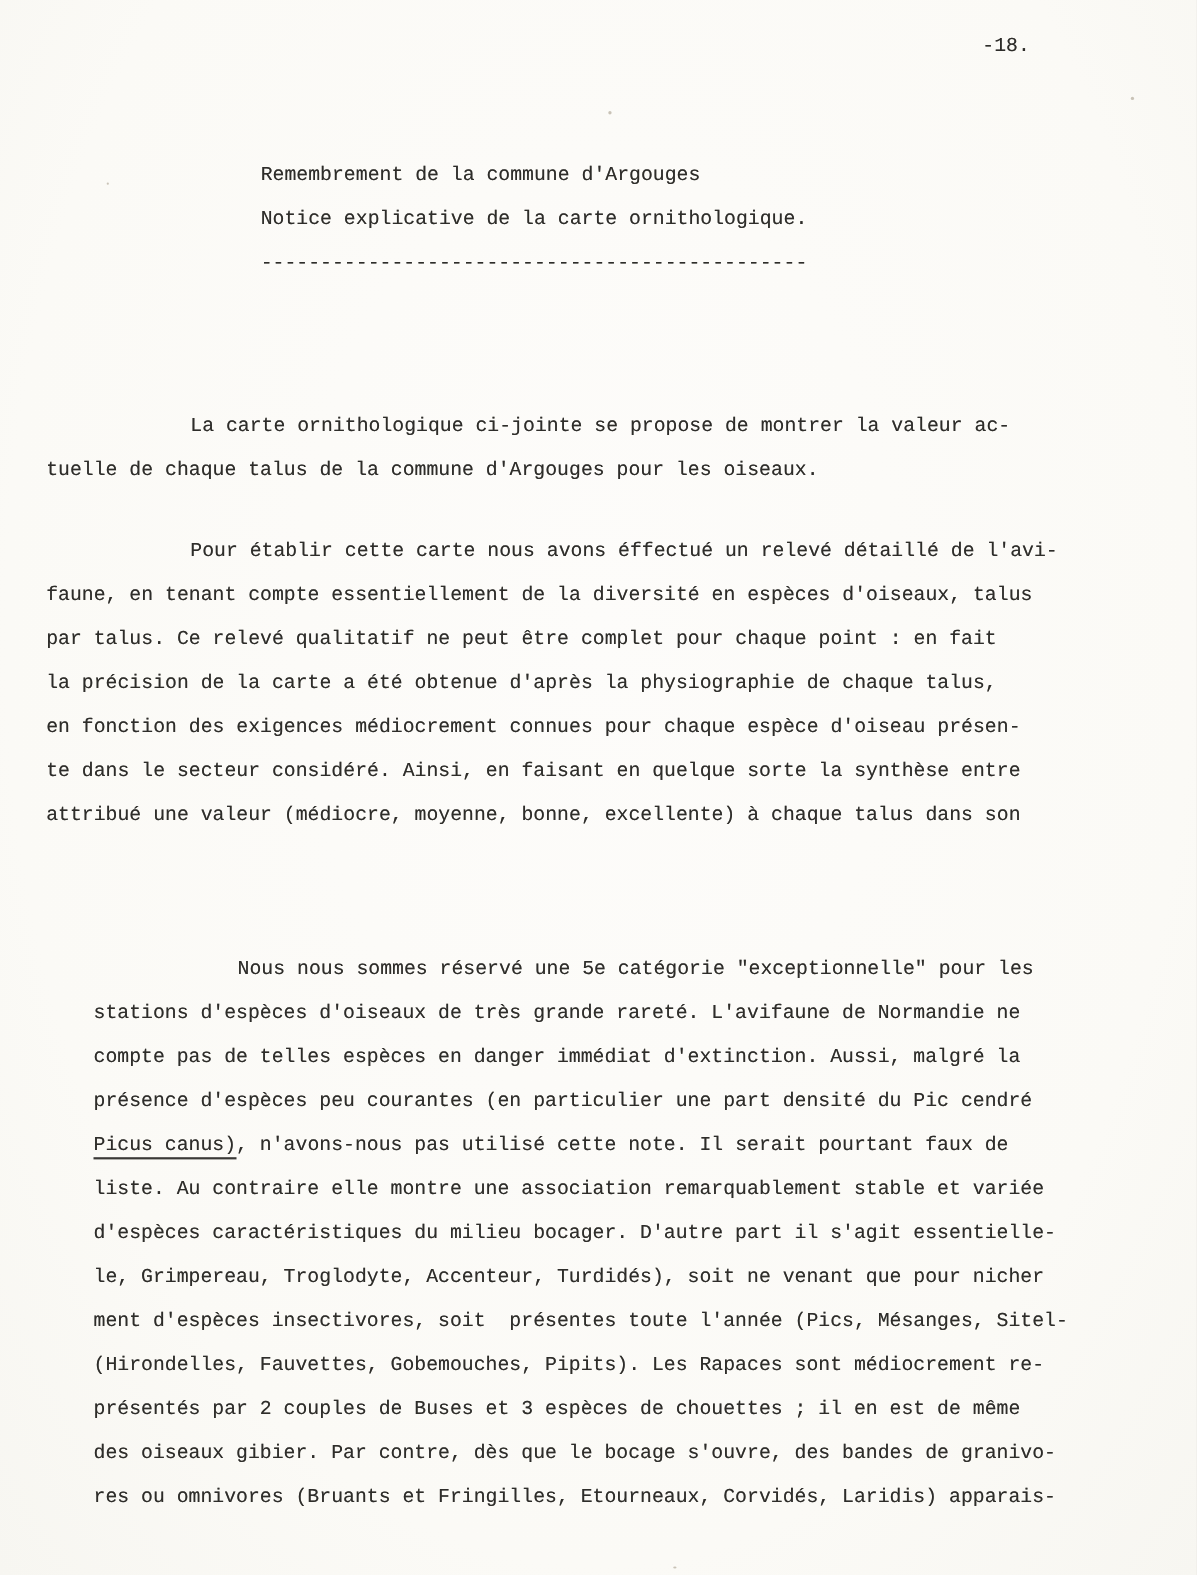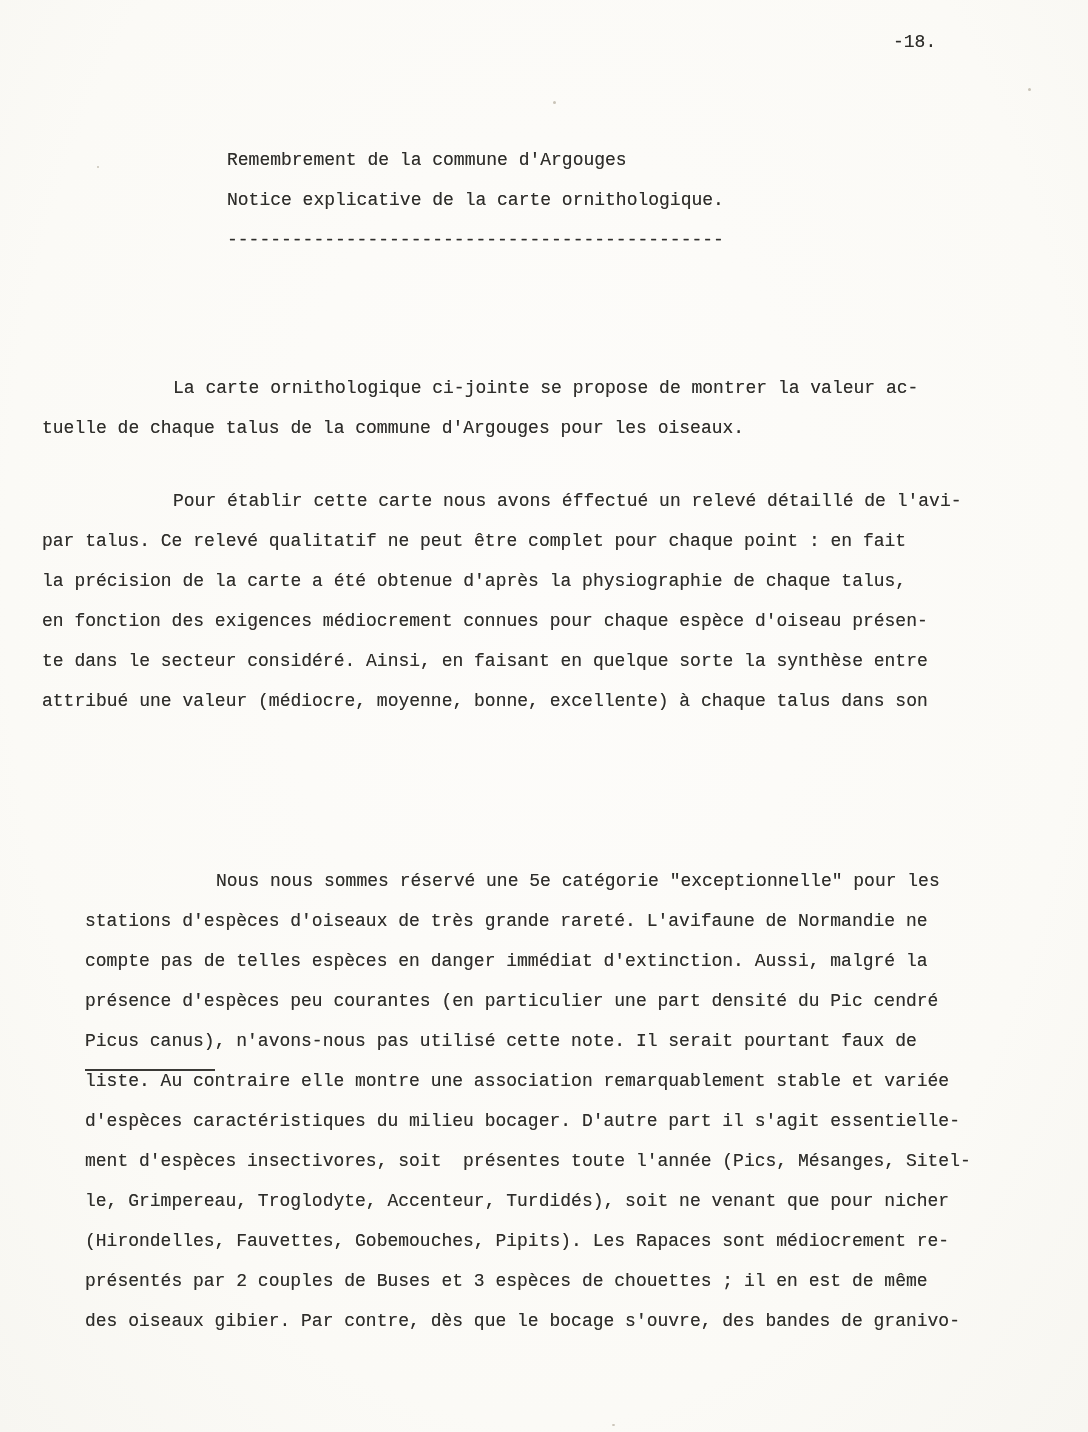--- a/index.html
+++ b/index.html
@@ -25,30 +25,30 @@
     text-shadow: 0 0 0.6px rgba(46,45,42,0.55);
   }
   .indent { padding-left: 131px; }
   .page-number {
     position: absolute;
     left: 893px;
     top: 22px;
   }
   .title-block {
     position: absolute;
-    left: 227px;
+    left: 237px;
     top: 140px;
   }
   .para { position: absolute; left: 42px; }
   .p1 { top: 368px; }
   .p2 { top: 481px; }
   .p3 { top: 861px; margin-left: 43px; }
   .underline {
     border-bottom: 2px solid #3a3936;
-    padding-bottom: 18px;
+    padding-bottom: 1px;
   }
   .speck {
     position: absolute;
     border-radius: 50%;
     background: #c9c3b7;
   }
 </style>
 </head>
 <body>
 
@@ -62,40 +62,42 @@
     <div class="line">----------------------------------------------</div>
   </div>
 
   <div class="para p1">
     <div class="line indent">La carte ornithologique ci-jointe se propose de montrer la valeur ac-</div>
     <div class="line">tuelle de chaque talus de la commune d'Argouges pour les oiseaux.</div>
   </div>
 
   <div class="para p2">
     <div class="line indent">Pour établir cette carte nous avons éffectué un relevé détaillé de l'avi-</div>
+    <div class="line">faune, en tenant compte essentiellement de la diversité en espèces d'oiseaux, talus</div>
     <div class="line">par talus. Ce relevé qualitatif ne peut être complet pour chaque point : en fait</div>
     <div class="line">la précision de la carte a été obtenue d'après la physiographie de chaque talus,</div>
     <div class="line">en fonction des exigences médiocrement connues pour chaque espèce d'oiseau présen-</div>
     <div class="line">te dans le secteur considéré. Ainsi, en faisant en quelque sorte la synthèse entre</div>
     <div class="line">attribué une valeur (médiocre, moyenne, bonne, excellente) à chaque talus dans son</div>
   </div>
 
   <div class="para p3">
     <div class="line indent">Nous nous sommes réservé une 5e catégorie "exceptionnelle" pour les</div>
     <div class="line">stations d'espèces d'oiseaux de très grande rareté. L'avifaune de Normandie ne</div>
     <div class="line">compte pas de telles espèces en danger immédiat d'extinction. Aussi, malgré la</div>
     <div class="line">présence d'espèces peu courantes (en particulier une part densité du Pic cendré</div>
     <div class="line"><span class="underline">Picus canus)</span><span>, n'avons-nous pas utilisé cette note. Il serait pourtant faux de</span></div>
     <div class="line">liste. Au contraire elle montre une association remarquablement stable et variée</div>
     <div class="line">d'espèces caractéristiques du milieu bocager. D'autre part il s'agit essentielle-</div>
+    <div class="line">le, Grimpereau, Troglodyte, Accenteur, Turdidés), soit ne venant que pour nicher</div>
     <div class="line">ment d'espèces insectivores, soit  présentes toute l'année (Pics, Mésanges, Sitel-</div>
-    <div class="line">le, Grimpereau, Troglodyte, Accenteur, Turdidés), soit ne venant que pour nicher</div>
     <div class="line">(Hirondelles, Fauvettes, Gobemouches, Pipits). Les Rapaces sont médiocrement re-</div>
     <div class="line">présentés par 2 couples de Buses et 3 espèces de chouettes ; il en est de même</div>
     <div class="line">des oiseaux gibier. Par contre, dès que le bocage s'ouvre, des bandes de granivo-</div>
+    <div class="line">res ou omnivores (Bruants et Fringilles, Etourneaux, Corvidés, Laridis) apparais-</div>
   </div>
 
   <div class="speck" style="left:553px; top:101px; width:3px; height:3px;"></div>
   <div class="speck" style="left:1028px; top:88px; width:3px; height:3px;"></div>
   <div class="speck" style="left:97px; top:166px; width:2px; height:2px;"></div>
   <div class="speck" style="left:612px; top:1424px; width:3px; height:2px;"></div>
 
 </div>
 
 </body></html>

